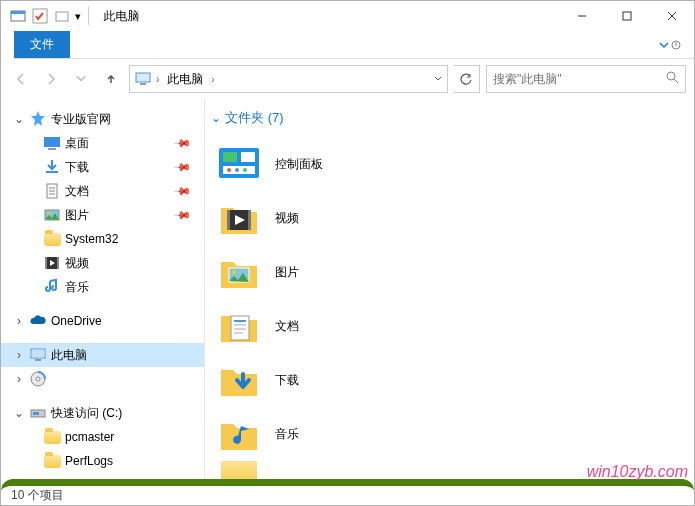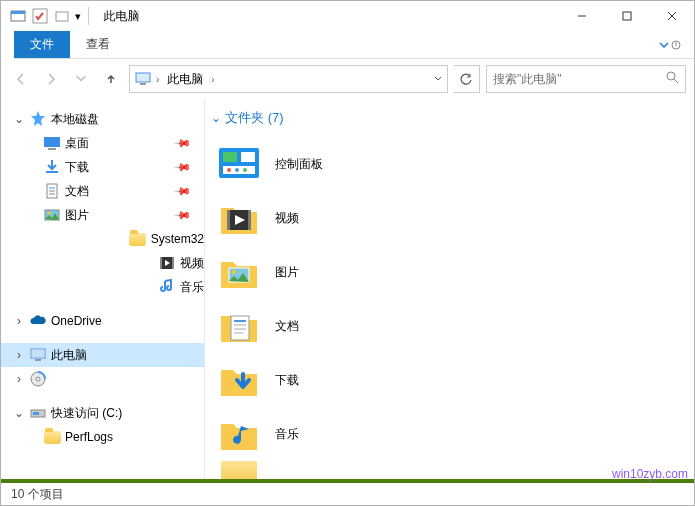--- a/index.html
+++ b/index.html
@@ -34,40 +34,40 @@
   .refresh-btn { width: 26px; height: 28px; border: 1px solid #ccc; border-left: none; display: flex; align-items: center; justify-content: center; }
   .searchbox { width: 200px; height: 28px; border: 1px solid #ccc; display: flex; align-items: center; padding: 0 6px; }
   .search-input { flex: 1; border: none; outline: none; font-size: 12px; color: #888; background: transparent; }
   .search-icon { color: #888; }
 
   
   .main { display: flex; height: 380px; }
   .sidebar { width: 204px; border-right: 1px solid #e8e8e8; overflow-y: auto; padding-top: 8px; }
   .tree-item { display: flex; align-items: center; height: 24px; font-size: 12px; padding-left: 12px; gap: 4px; }
   .tree-item.root { font-weight: normal; }
-  .tree-item.indent1 { padding-left: 26px; justify-content: flex-end; }
+  .tree-item.indent1 { padding-left: 26px; }
   .tree-item.indent2 { padding-left: 26px; }
   .tree-item.selected { background: #cce8ff; }
   .tree-item .chevron { width: 12px; font-size: 12px; color: #555; display: flex; justify-content: center; }
   .tree-icon { width: 18px; height: 18px; display: flex; align-items: center; justify-content: center; }
   .pin { margin-left: auto; margin-right: 14px; color: #888; font-size: 11px; transform: rotate(45deg); }
 
   .content { flex: 1; padding: 10px 6px; overflow-y: auto; }
   .group-header { color: #1979ca; font-size: 13px; display: flex; align-items: center; gap: 4px; margin-bottom: 10px; }
   .group-header .g-chev { font-size: 12px; }
   .item-row { display: flex; align-items: center; height: 54px; gap: 14px; padding-left: 6px; }
   .item-icon { width: 44px; height: 44px; display: flex; align-items: center; justify-content: center; }
   .item-label { font-size: 12px; }
 
   
-  .statusbar { height: 26px; border-top: 4px solid #4d7c0f; display: flex; align-items: center; padding: 0 10px; font-size: 12px; color: #444; }
+  .statusbar { height: 26px; border-top: 7px solid #4d7c0f; display: flex; align-items: center; padding: 0 10px; font-size: 12px; color: #444; border-radius: 12px; }
 
   
   .watermark { position: absolute; right: 6px; bottom: 24px; text-align: right; }
-  .watermark-url { font-size: 12px; color: #8b5cf6; }
+  .watermark-url { font-size: 16px; color: #ec4899; font-style: italic; }
   .watermark-logo { font-size: 22px; font-weight: bold; font-style: italic; }
   .wm-win { color: #1d7bd6; }
   .wm-10 { color: #ff7f27; }
   .wm-cn { font-size: 14px; color: #1d7bd6; font-style: italic; }
 
   
   .ico-folder { width: 36px; height: 28px; background: linear-gradient(#ffe79e,#f7ca4d); border-radius: 3px; position: relative; }
   .ico-folder::before { content:''; position: absolute; top:-5px; left:2px; width:14px; height:6px; background:#f7ca4d; border-radius:2px 2px 0 0;}
   .ico-folder.small { width: 17px; height: 13px; }
   .ico-folder.small::before { top:-3px; width:8px; height:4px; left:1px;}
@@ -113,21 +113,20 @@
         <svg viewBox="0 0 10 10">
           <line x1="1" y1="1" x2="9" y2="9" stroke="#333"></line>
           <line x1="9" y1="1" x2="1" y2="9" stroke="#333"></line>
         </svg>
       </div>
   </div>
 </div>
 
 <div class="ribbon">
   <div class="tab tab-file">文件</div>
-  <div class="tab">查看</div>
   <div class="ribbon-chevron">
     <svg width="12" height="12" viewBox="0 0 12 12">
         <path d="M2 4 l4 4 l4 -4" fill="none" stroke="#1979ca" stroke-width="1.5"></path>
       </svg>
     <svg width="12" height="12" viewBox="0 0 12 12">
         <circle cx="6" cy="6" r="4" fill="none" stroke="#888"></circle>
         <line x1="6" y1="3" x2="6" y2="7" stroke="#888"></line>
         <line x1="4" y1="5" x2="8" y2="5" stroke="#888" style="display:none"></line>
       </svg>
   </div>
@@ -187,21 +186,21 @@
 <div class="main">
 
   <div class="sidebar">
     <div class="tree-item root">
       <span class="chevron">⌄</span>
       <span class="tree-icon">
           <svg viewBox="0 0 18 18">
             <path d="M9 1 l2 5 l5 0 l-4 4 l1 6 l-4 -3 l-4 3 l1 -6 l-4 -4 l5 0 z" fill="#4aa6ff"></path>
           </svg>
         </span>
-      <span>本地磁盘</span>
+      <span>专业版官网</span>
     </div>
     <div class="tree-item indent1">
       <span class="chevron"></span>
       <span class="tree-icon">
           <svg viewBox="0 0 18 18">
             <rect x="1" y="3" width="16" height="10" fill="#3b8ee6"></rect>
             <rect x="5" y="14" width="8" height="2" fill="#999"></rect>
           </svg>
         </span>
       <span>桌面</span>
@@ -307,20 +306,27 @@
     <div style="height:10px"></div>
     <div class="tree-item root">
       <span class="chevron">⌄</span>
       <span class="tree-icon">
           <svg viewBox="0 0 18 18">
             <rect x="2" y="6" width="14" height="7" fill="#ccc" stroke="#888"></rect>
             <rect x="4" y="8" width="6" height="3" fill="#4a96e8"></rect>
           </svg>
         </span>
       <span>快速访问 (C:)</span>
+    </div>
+    <div class="tree-item indent2">
+      <span class="chevron"></span>
+      <span class="tree-icon">
+          <span class="ico-folder small"></span>
+        </span>
+      <span>pcmaster</span>
     </div>
     <div class="tree-item indent2">
       <span class="chevron"></span>
       <span class="tree-icon">
           <span class="ico-folder small"></span>
         </span>
       <span>PerfLogs</span>
     </div>
   </div>
 

